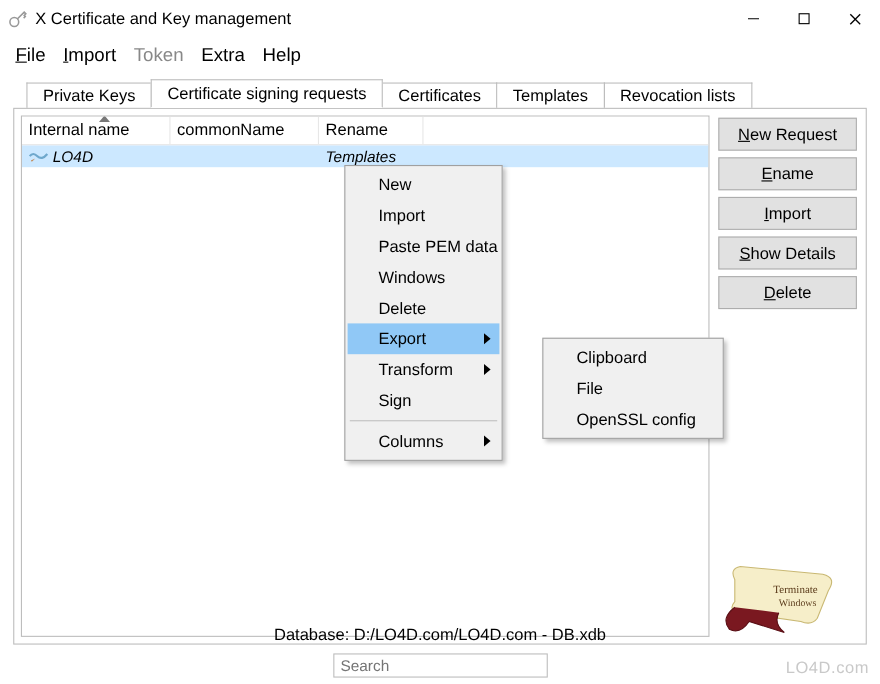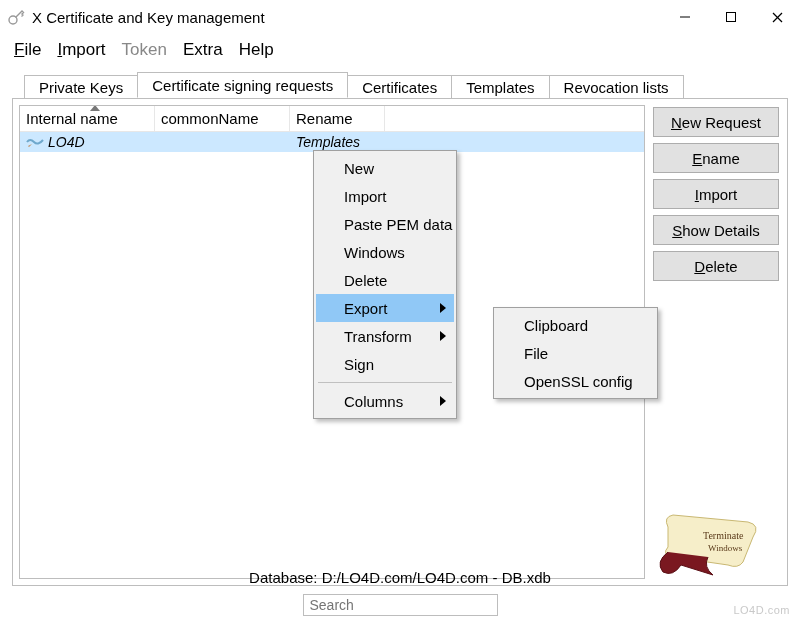--- a/index.html
+++ b/index.html
@@ -199,21 +199,21 @@
       border-top: 5px solid transparent;
       border-bottom: 5px solid transparent;
       border-left: 6px solid #000;
     }
     .ctxsep {
       height: 1px; background: #c0c0c0; margin: 4px 2px;
     }
     .watermark {
       position: absolute;
       right: 10px; bottom: 6px;
-      font-size: 11px;
+      font-size: 15px;
       color: #c9c9c9;
       letter-spacing: 0.5px;
       z-index: 50;
     }
   </style>
 </head>
 <body>
 
 <div class="titlebar">
   <span class="app-icon">

